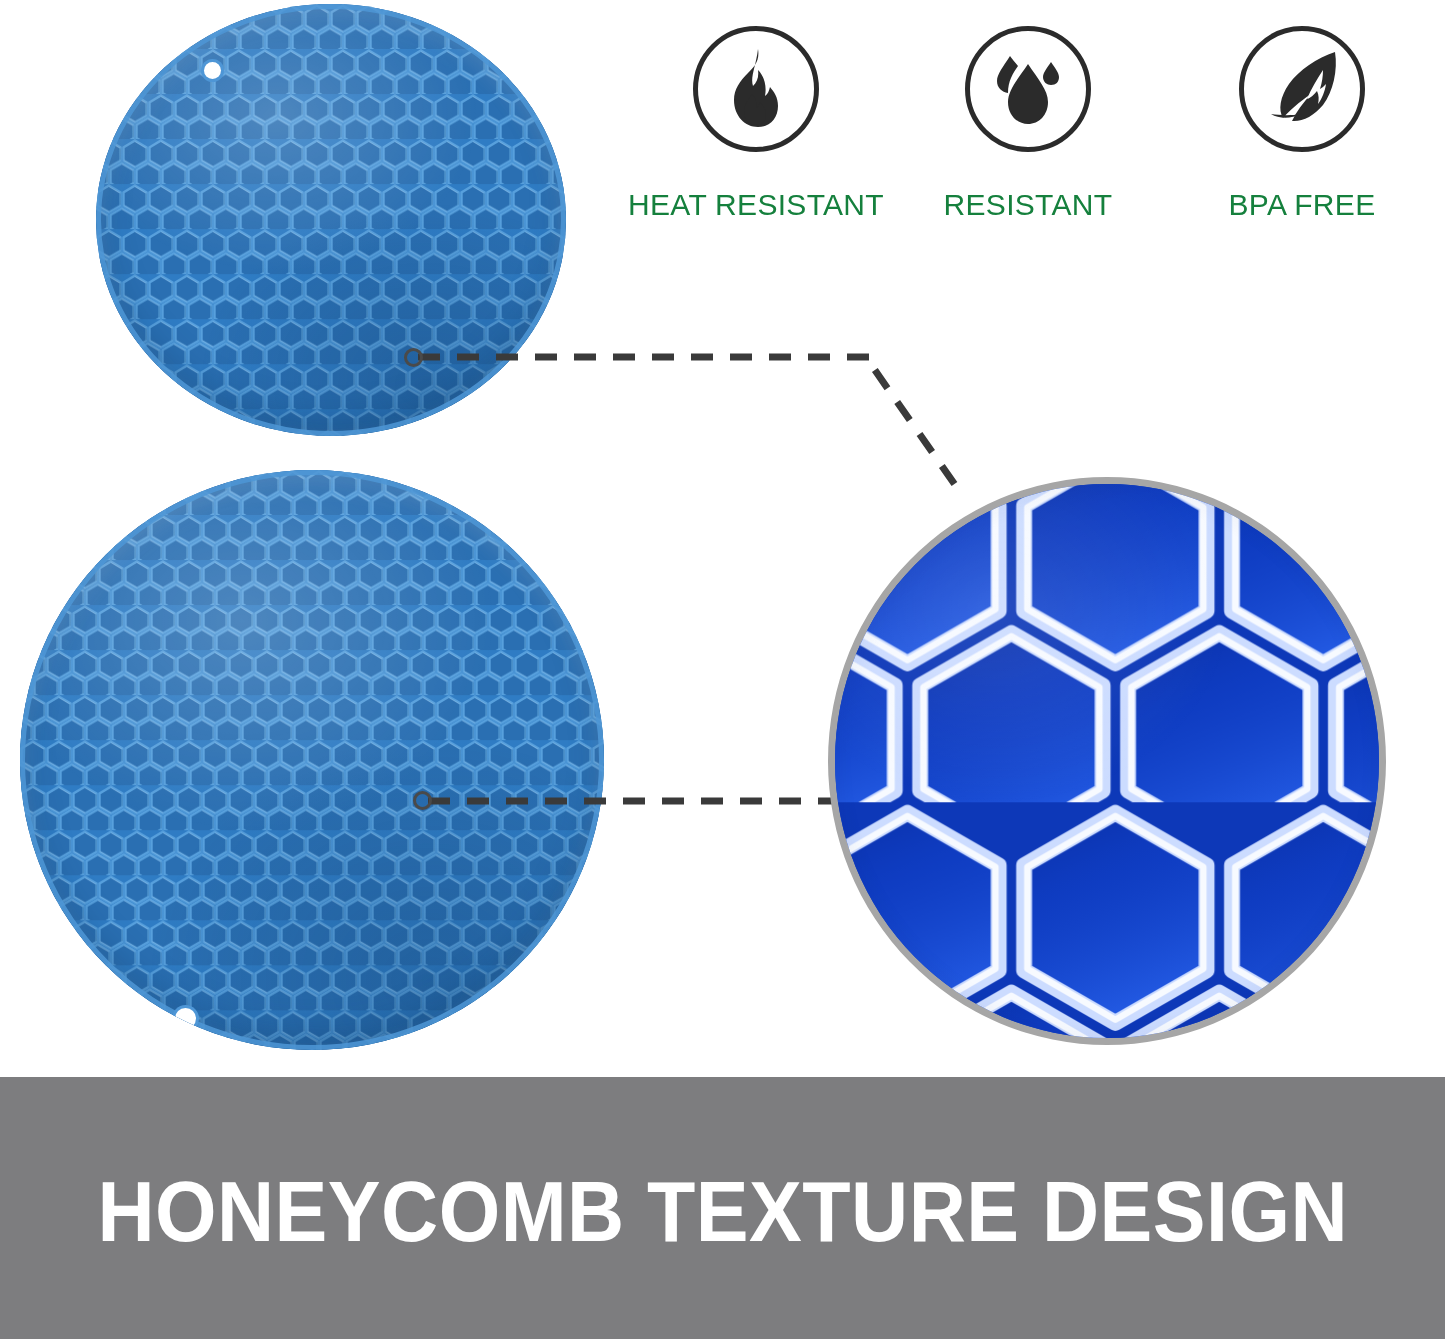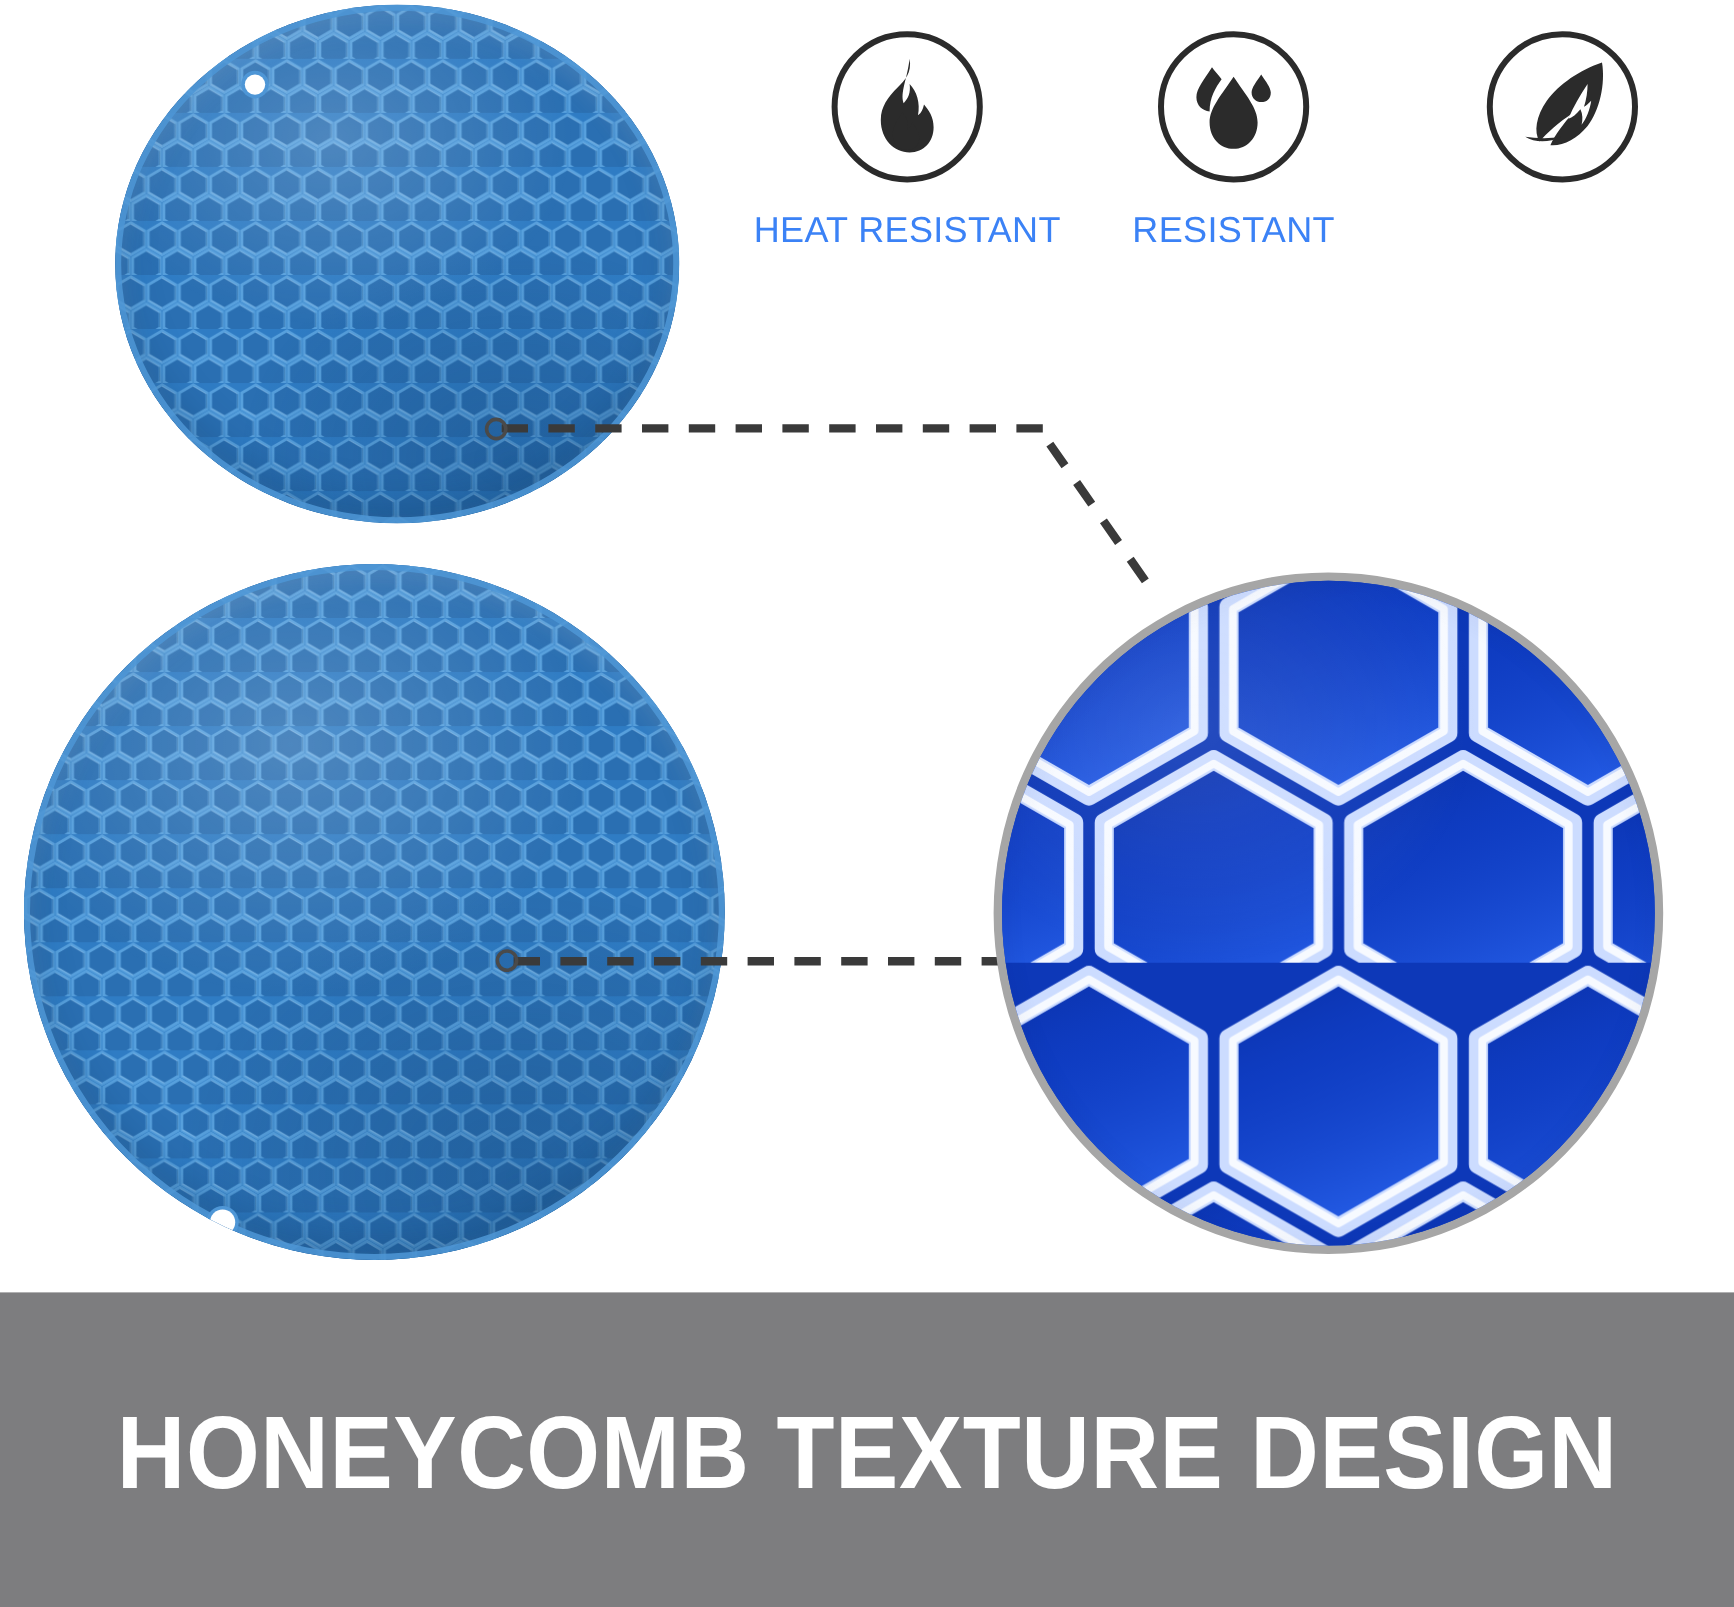--- a/index.html
+++ b/index.html
@@ -31,24 +31,24 @@
     border: 5px solid #2b2b2b;
     border-radius: 50%;
     box-sizing: border-box;
     display: flex;
     align-items: center;
     justify-content: center;
     background: #ffffff;
   }
   .badge-ring svg { display: block; }
   .badge-label {
-    margin-top: 24px;
+    margin-top: 36px;
     font-size: 30px;
     letter-spacing: 0.3px;
-    color: #3b82f6;
+    color: #15803d;
     white-space: nowrap;
     font-weight: 400;
   }
 
   #badge-heat      { left: 626px; top: 26px; }
   #badge-water     { left: 898px; top: 26px; }
   #badge-bpa       { left: 1172px; top: 26px; }
 
   
   .mat {
@@ -233,20 +233,21 @@
   </div>
 
   <div class="badge" id="badge-bpa">
     <div class="badge-ring">
       <svg width="82" height="78" viewBox="0 0 82 78">
         <path fill="#2b2b2b" d="M74 2C56 8 38 20 28 34c-9 13-11 26-6 34 6-7 16-16 28-24-8 9-15 18-19 27 10 1 22-5 31-16C72 42 77 20 74 2z"></path>
         <path fill="#ffffff" d="M62 20c-6 9-12 19-16 29 3-1 7-4 10-8 2 4 2 9 1 13 4-5 7-13 8-20-2 2-4 4-6 5 2-6 3-13 3-19z"></path>
         <path fill="#2b2b2b" d="M10 64c8 5 20 5 30 0-12 2-22 1-30 0z"></path>
       </svg>
     </div>
+    <div class="badge-label">BPA FREE</div>
   </div>
 
   <div class="mat" id="mat-small">
     <svg class="tex" viewBox="0 0 470 432" preserveAspectRatio="none">
       <rect width="470" height="432" fill="url(#honeyFine)"></rect>
     </svg>
     <div class="sheen"></div>
     <div class="rim"></div>
     <div class="hang-hole"></div>
   </div>

